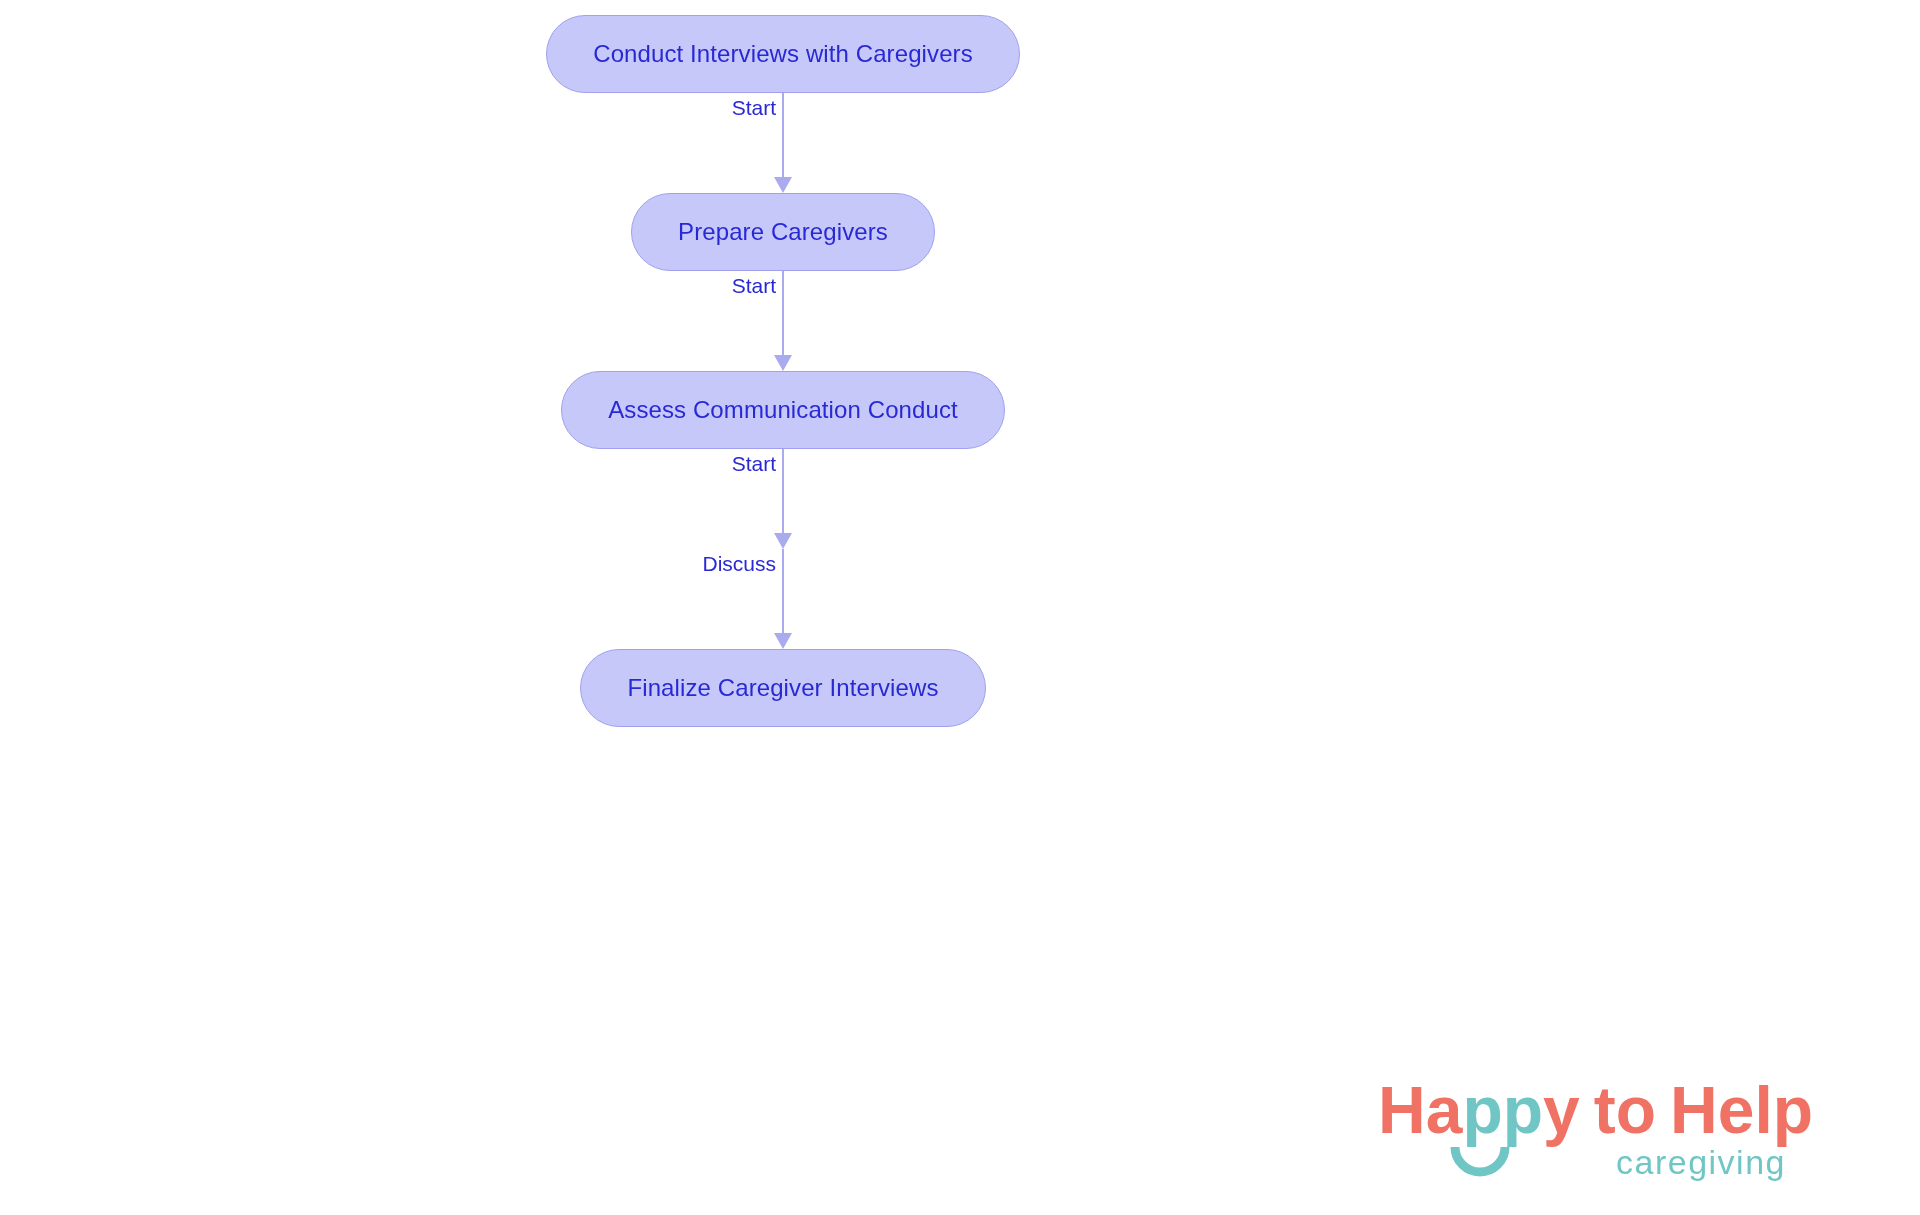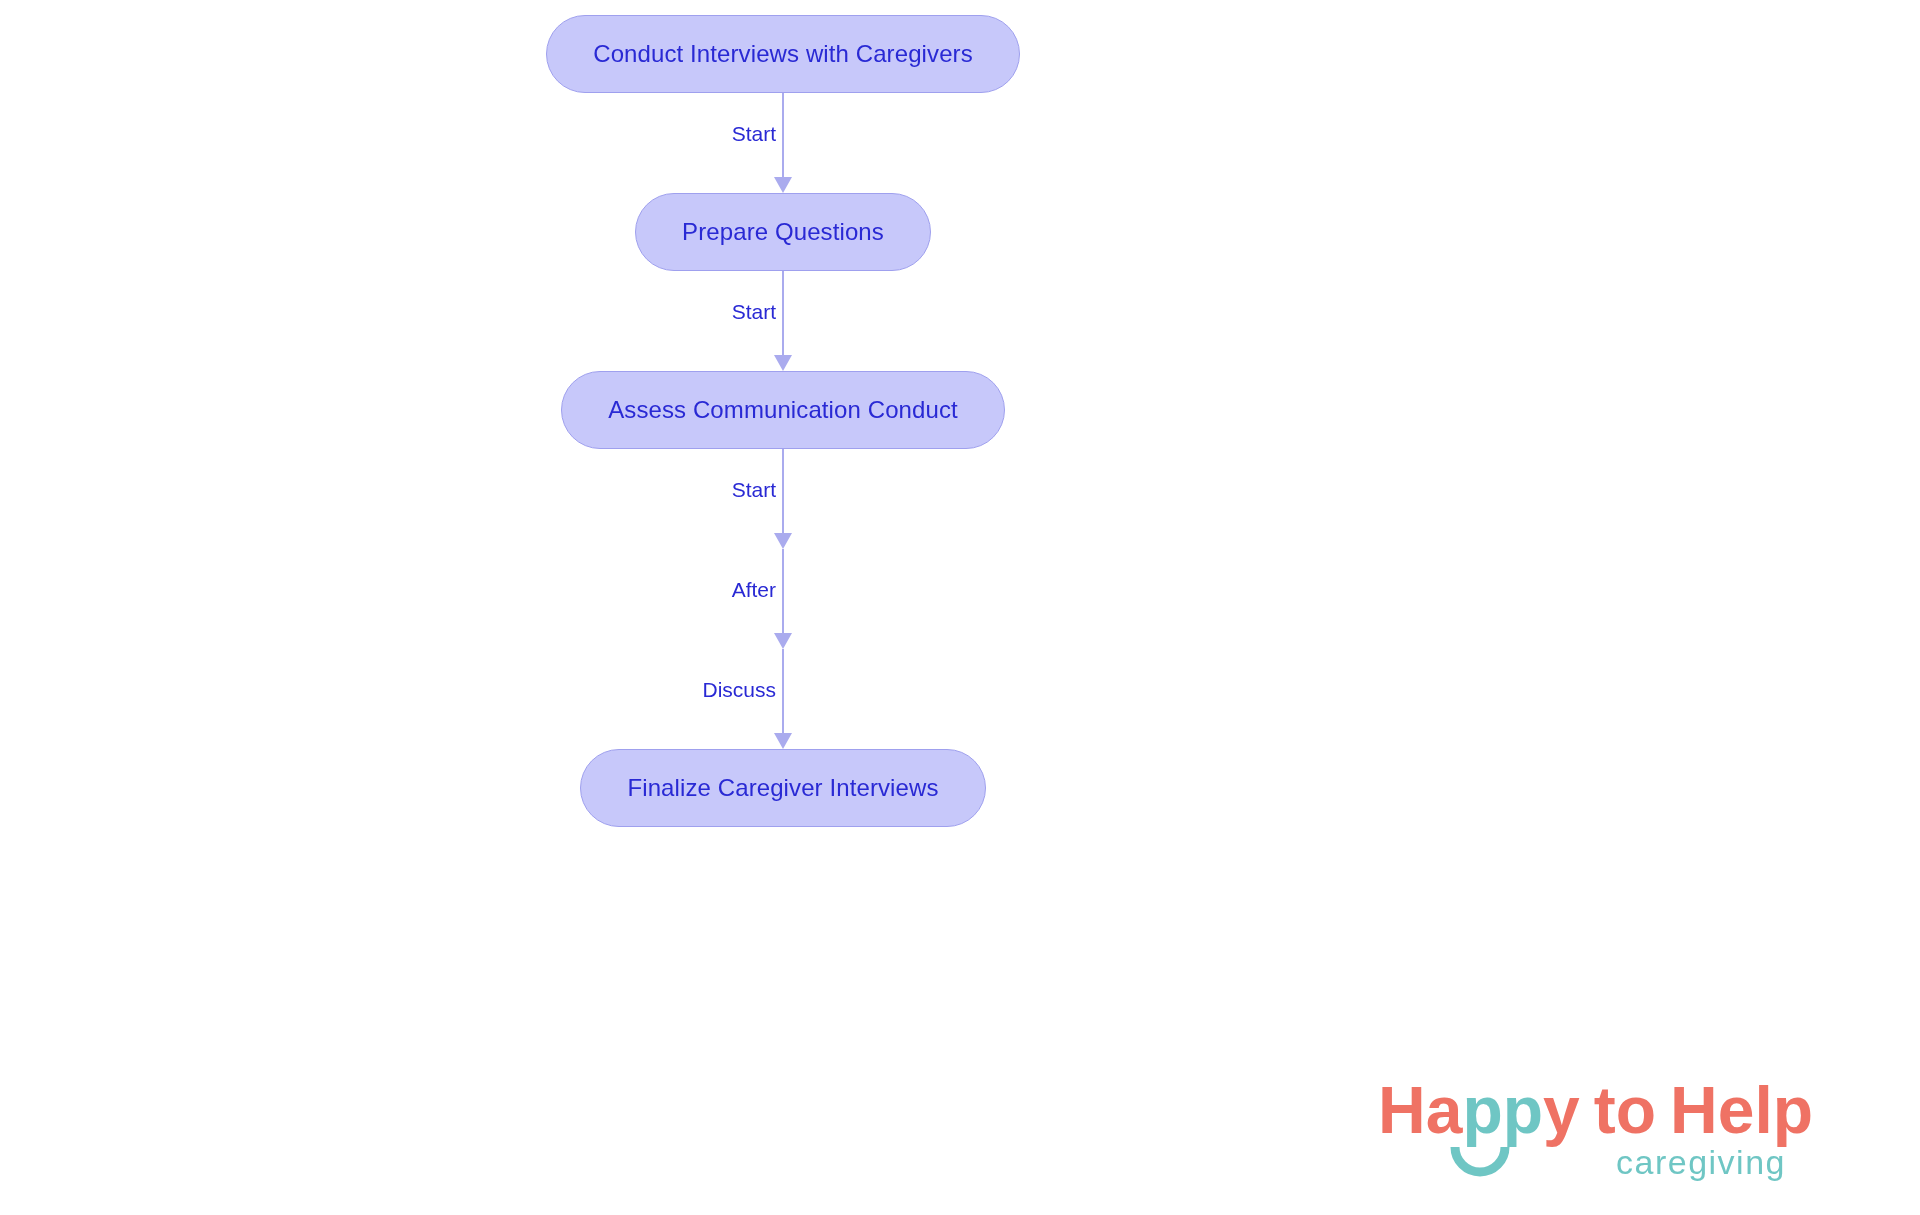--- a/index.html
+++ b/index.html
@@ -76,21 +76,21 @@
     margin-left: -9px;
     width: 0;
     height: 0;
     border-left: 9px solid transparent;
     border-right: 9px solid transparent;
     border-top: 16px solid #aaabee;
   }
 
   .connector .edge-label {
     position: absolute;
-    top: 30px;
+    top: 4px;
     right: 50%;
     margin-right: 7px;
     color: #2929d4;
     font-size: 21px;
     white-space: nowrap;
     line-height: 1;
   }
 
   
   #logo {
@@ -112,45 +112,40 @@
       <span class="node-label">Conduct Interviews with Caregivers</span>
     </div>
 
     <div class="connector">
       <div class="line"></div>
       <div class="arrowhead"></div>
       <div class="edge-label">Start</div>
     </div>
 
     <div class="node">
-      <span class="node-label">Prepare Questions</span>
+      <span class="node-label">Prepare Caregivers</span>
     </div>
 
     <div class="connector">
       <div class="line"></div>
       <div class="arrowhead"></div>
       <div class="edge-label">Start</div>
     </div>
 
     <div class="node">
       <span class="node-label">Assess Communication Conduct</span>
     </div>
 
     <div class="connector">
       <div class="line"></div>
       <div class="arrowhead"></div>
       <div class="edge-label">Start</div>
     </div>
 
 
-    <div class="connector">
-      <div class="line"></div>
-      <div class="arrowhead"></div>
-      <div class="edge-label">After</div>
-    </div>
 
 
     <div class="connector">
       <div class="line"></div>
       <div class="arrowhead"></div>
       <div class="edge-label">Discuss</div>
     </div>
 
     <div class="node">
       <span class="node-label">Finalize Caregiver Interviews</span>

